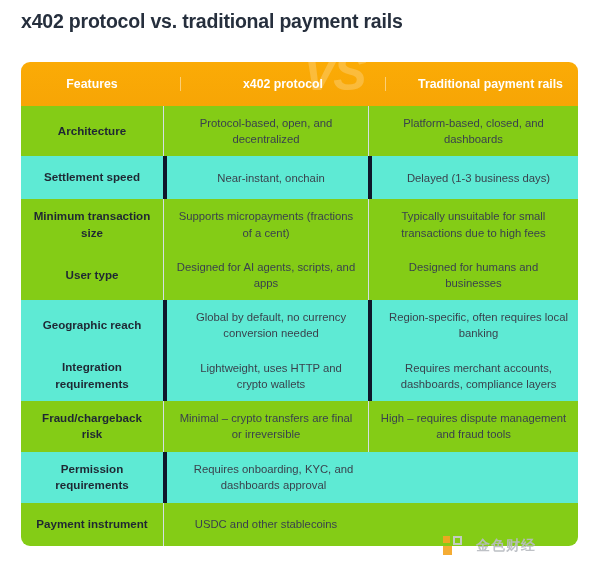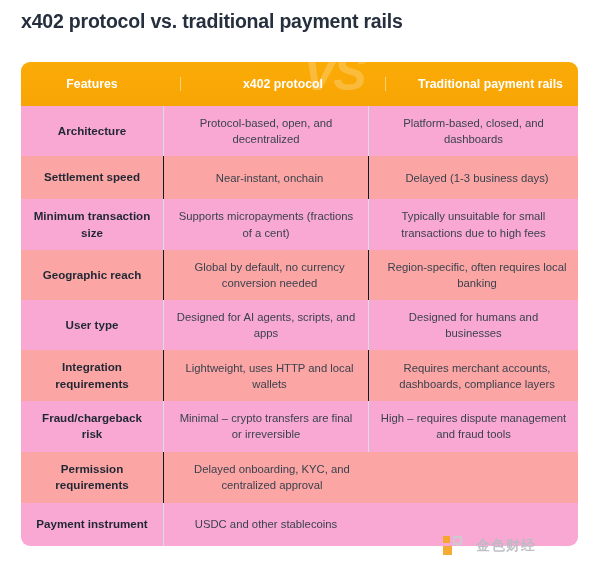--- a/index.html
+++ b/index.html
@@ -86,22 +86,22 @@
   .th.col-2, .th.col-3 {
     border-left: 1px solid rgba(255, 255, 255, 0.45);
   }
   .th.col-2 { margin-left: 17px; }
 
   .row {
     display: flex;
     align-items: stretch;
     min-height: 43px;
   }
-  .row.tinted { background: #f9a8d4; }
-  .row.plain  { background: #fca5a5; }
+  .row.tinted { background: #84cc16; }
+  .row.plain  { background: #5eead4; }
 
   .cell {
     box-sizing: border-box;
     display: flex;
     align-items: center;
     justify-content: center;
     text-align: center;
     padding: 9px 10px;
     font-size: 11.3px;
     line-height: 1.42;
@@ -112,21 +112,21 @@
     font-weight: bold;
     color: #1f2733;
     font-size: 11.6px;
   }
 
   .cell.col-2, .cell.col-3 {
     border-left: 1px solid #d4dfe4;
   }
   .row.plain .cell.col-2,
   .row.plain .cell.col-3 {
-    border-left: 1px solid #0f172a;
+    border-left: 4px solid #0f172a;
     padding-left: 17px;
   }
 
   
   .brand-watermark {
     position: absolute;
     right: 14px;
     bottom: 10px;
     display: flex;
     align-items: center;
@@ -199,43 +199,43 @@
         <div class="row plain">
           <div class="cell col-1">Settlement speed</div>
           <div class="cell col-2">Near-instant, onchain</div>
           <div class="cell col-3">Delayed (1-3 business days)</div>
         </div>
         <div class="row tinted">
           <div class="cell col-1">Minimum transaction size</div>
           <div class="cell col-2">Supports micropayments (fractions of a cent)</div>
           <div class="cell col-3">Typically unsuitable for small transactions due to high fees</div>
         </div>
+        <div class="row tinted">
+          <div class="cell col-1">User type</div>
+          <div class="cell col-2">Designed for AI agents, scripts, and apps</div>
+          <div class="cell col-3">Designed for humans and businesses</div>
+        </div>
         <div class="row plain">
           <div class="cell col-1">Geographic reach</div>
           <div class="cell col-2">Global by default, no currency conversion needed</div>
           <div class="cell col-3">Region-specific, often requires local banking</div>
         </div>
-        <div class="row tinted">
-          <div class="cell col-1">User type</div>
-          <div class="cell col-2">Designed for AI agents, scripts, and apps</div>
-          <div class="cell col-3">Designed for humans and businesses</div>
-        </div>
         <div class="row plain">
           <div class="cell col-1">Integration requirements</div>
-          <div class="cell col-2">Lightweight, uses HTTP and local wallets</div>
+          <div class="cell col-2">Lightweight, uses HTTP and crypto wallets</div>
           <div class="cell col-3">Requires merchant accounts, dashboards, compliance layers</div>
         </div>
         <div class="row tinted">
           <div class="cell col-1">Fraud/chargeback risk</div>
           <div class="cell col-2">Minimal –  crypto transfers are final or irreversible</div>
           <div class="cell col-3">High – requires dispute management and fraud tools</div>
         </div>
         <div class="row plain">
           <div class="cell col-1">Permission requirements</div>
-          <div class="cell col-3">Delayed onboarding, KYC, and centralized approval</div>
+          <div class="cell col-3">Requires onboarding, KYC, and dashboards approval</div>
         </div>
         <div class="row tinted">
           <div class="cell col-1">Payment instrument</div>
           <div class="cell col-2">USDC and other stablecoins</div>
         </div>
       </div>
 
   </div>
 
   <div class="brand-watermark">

